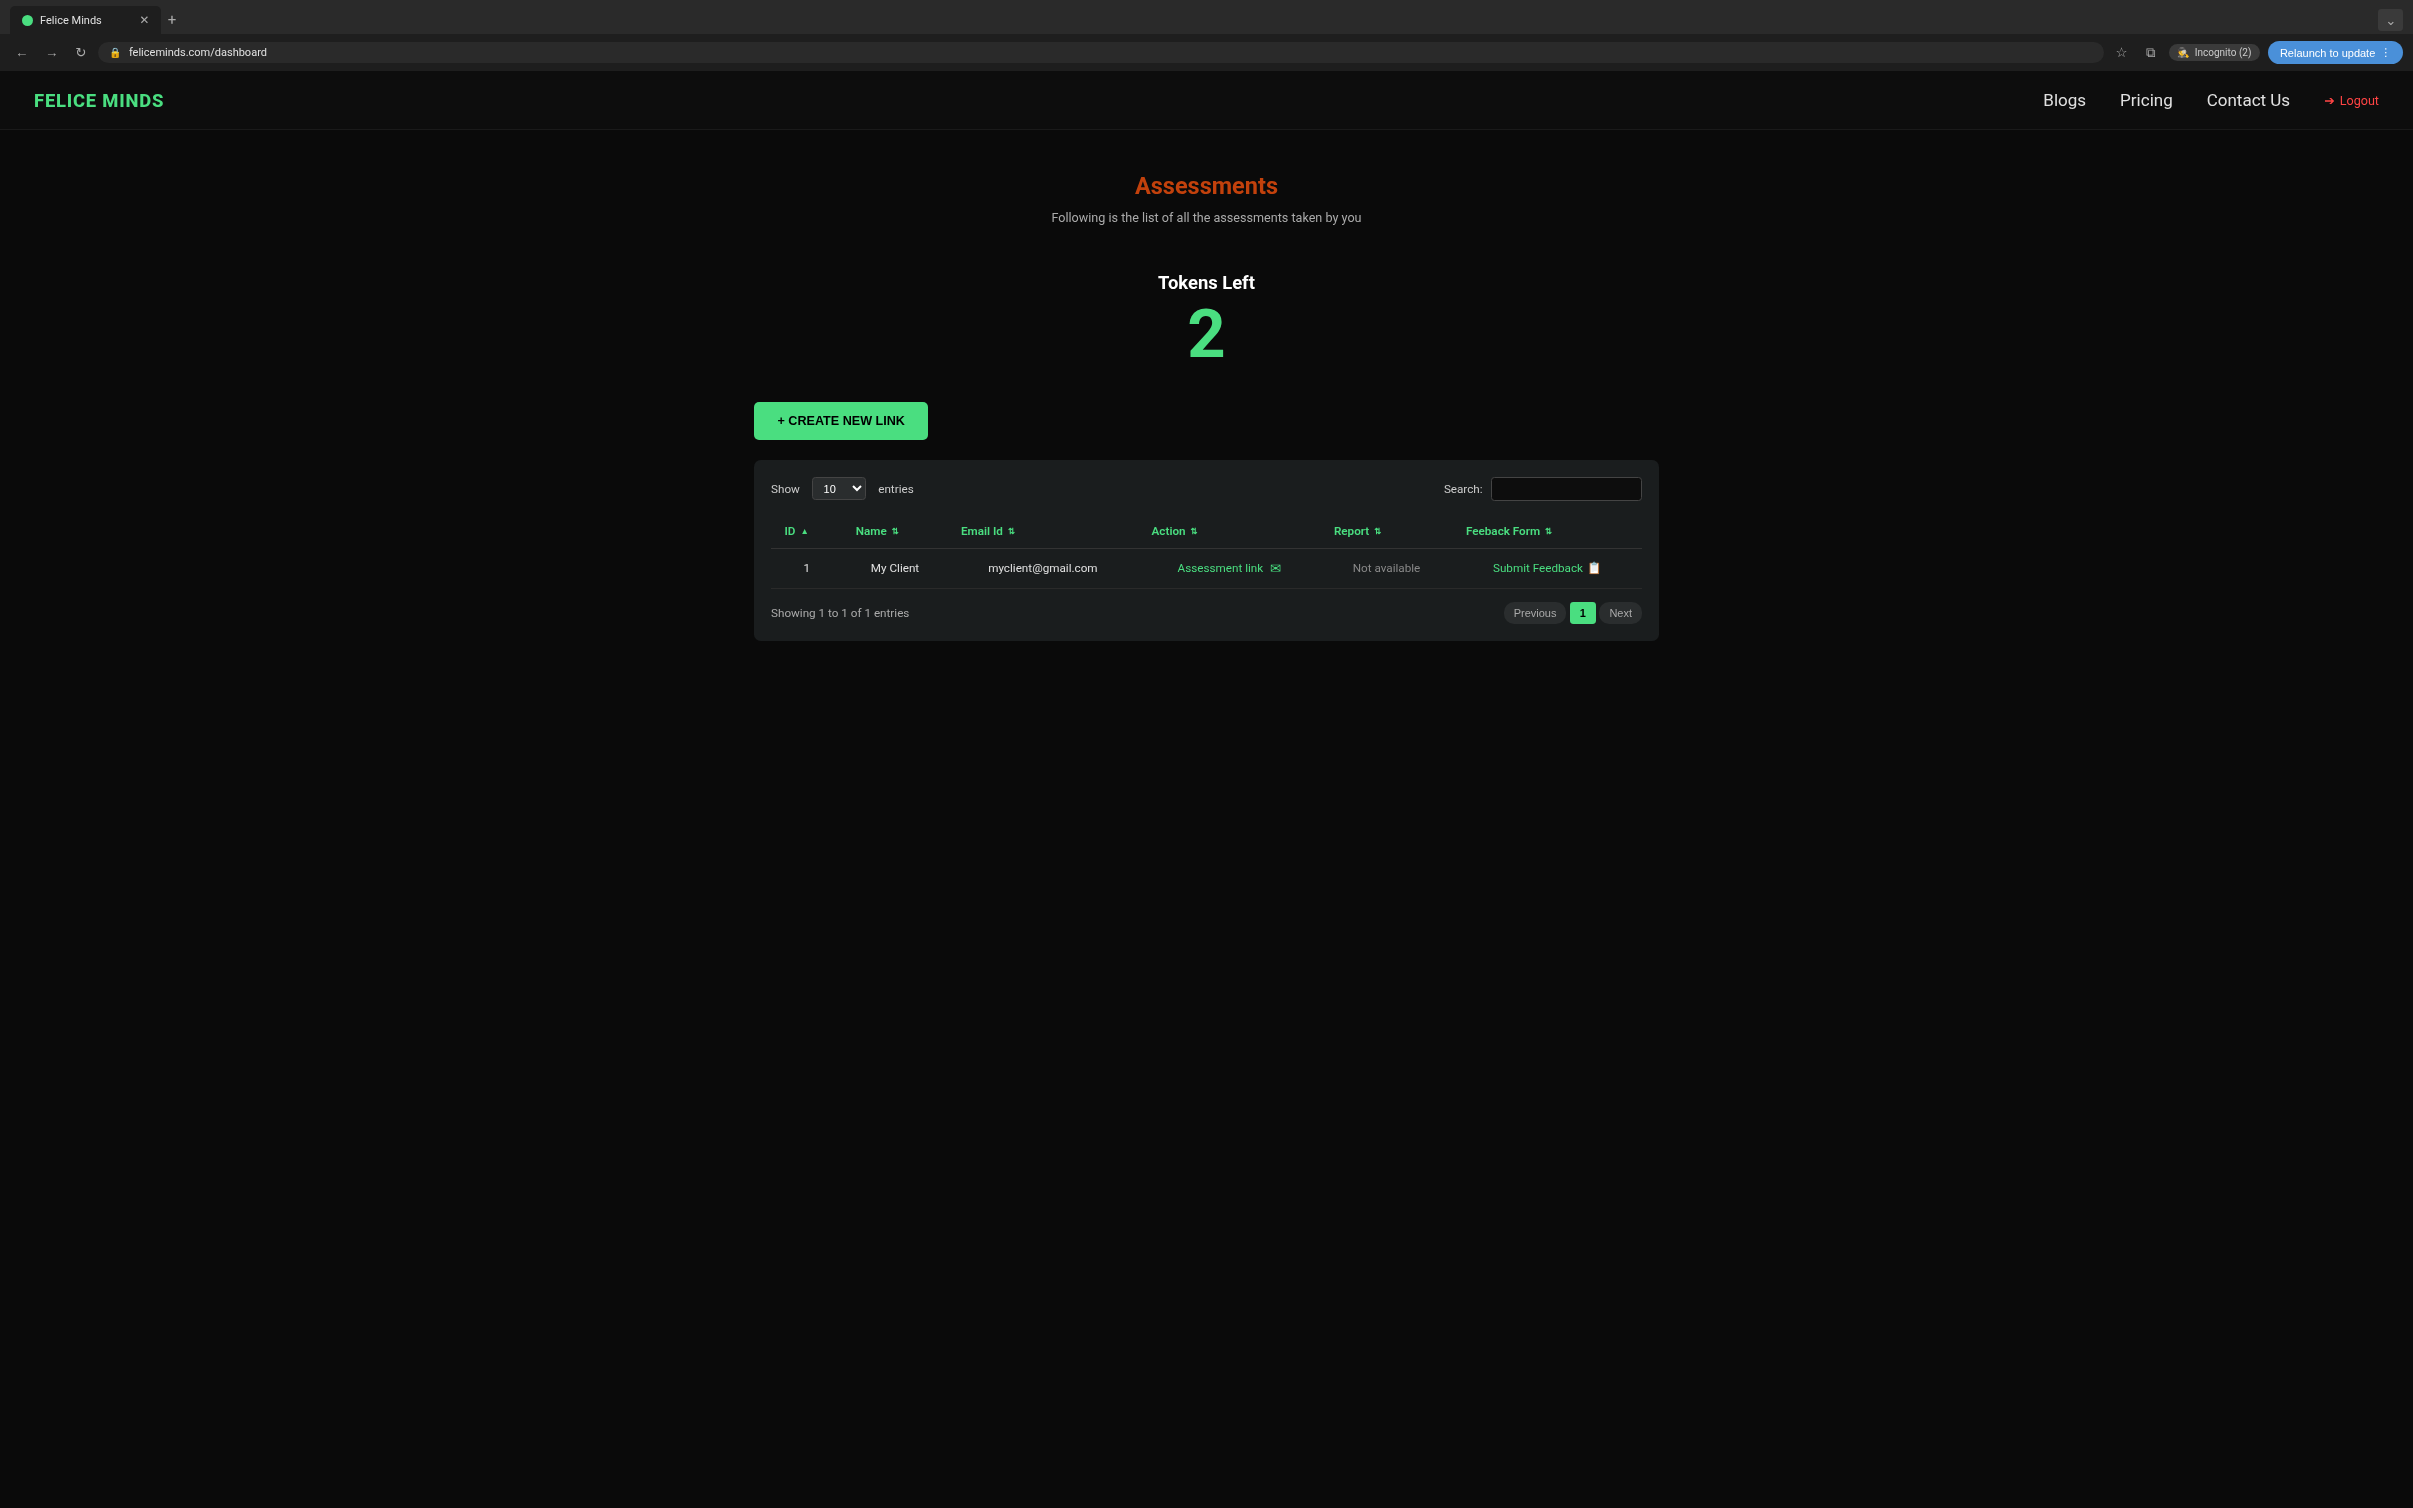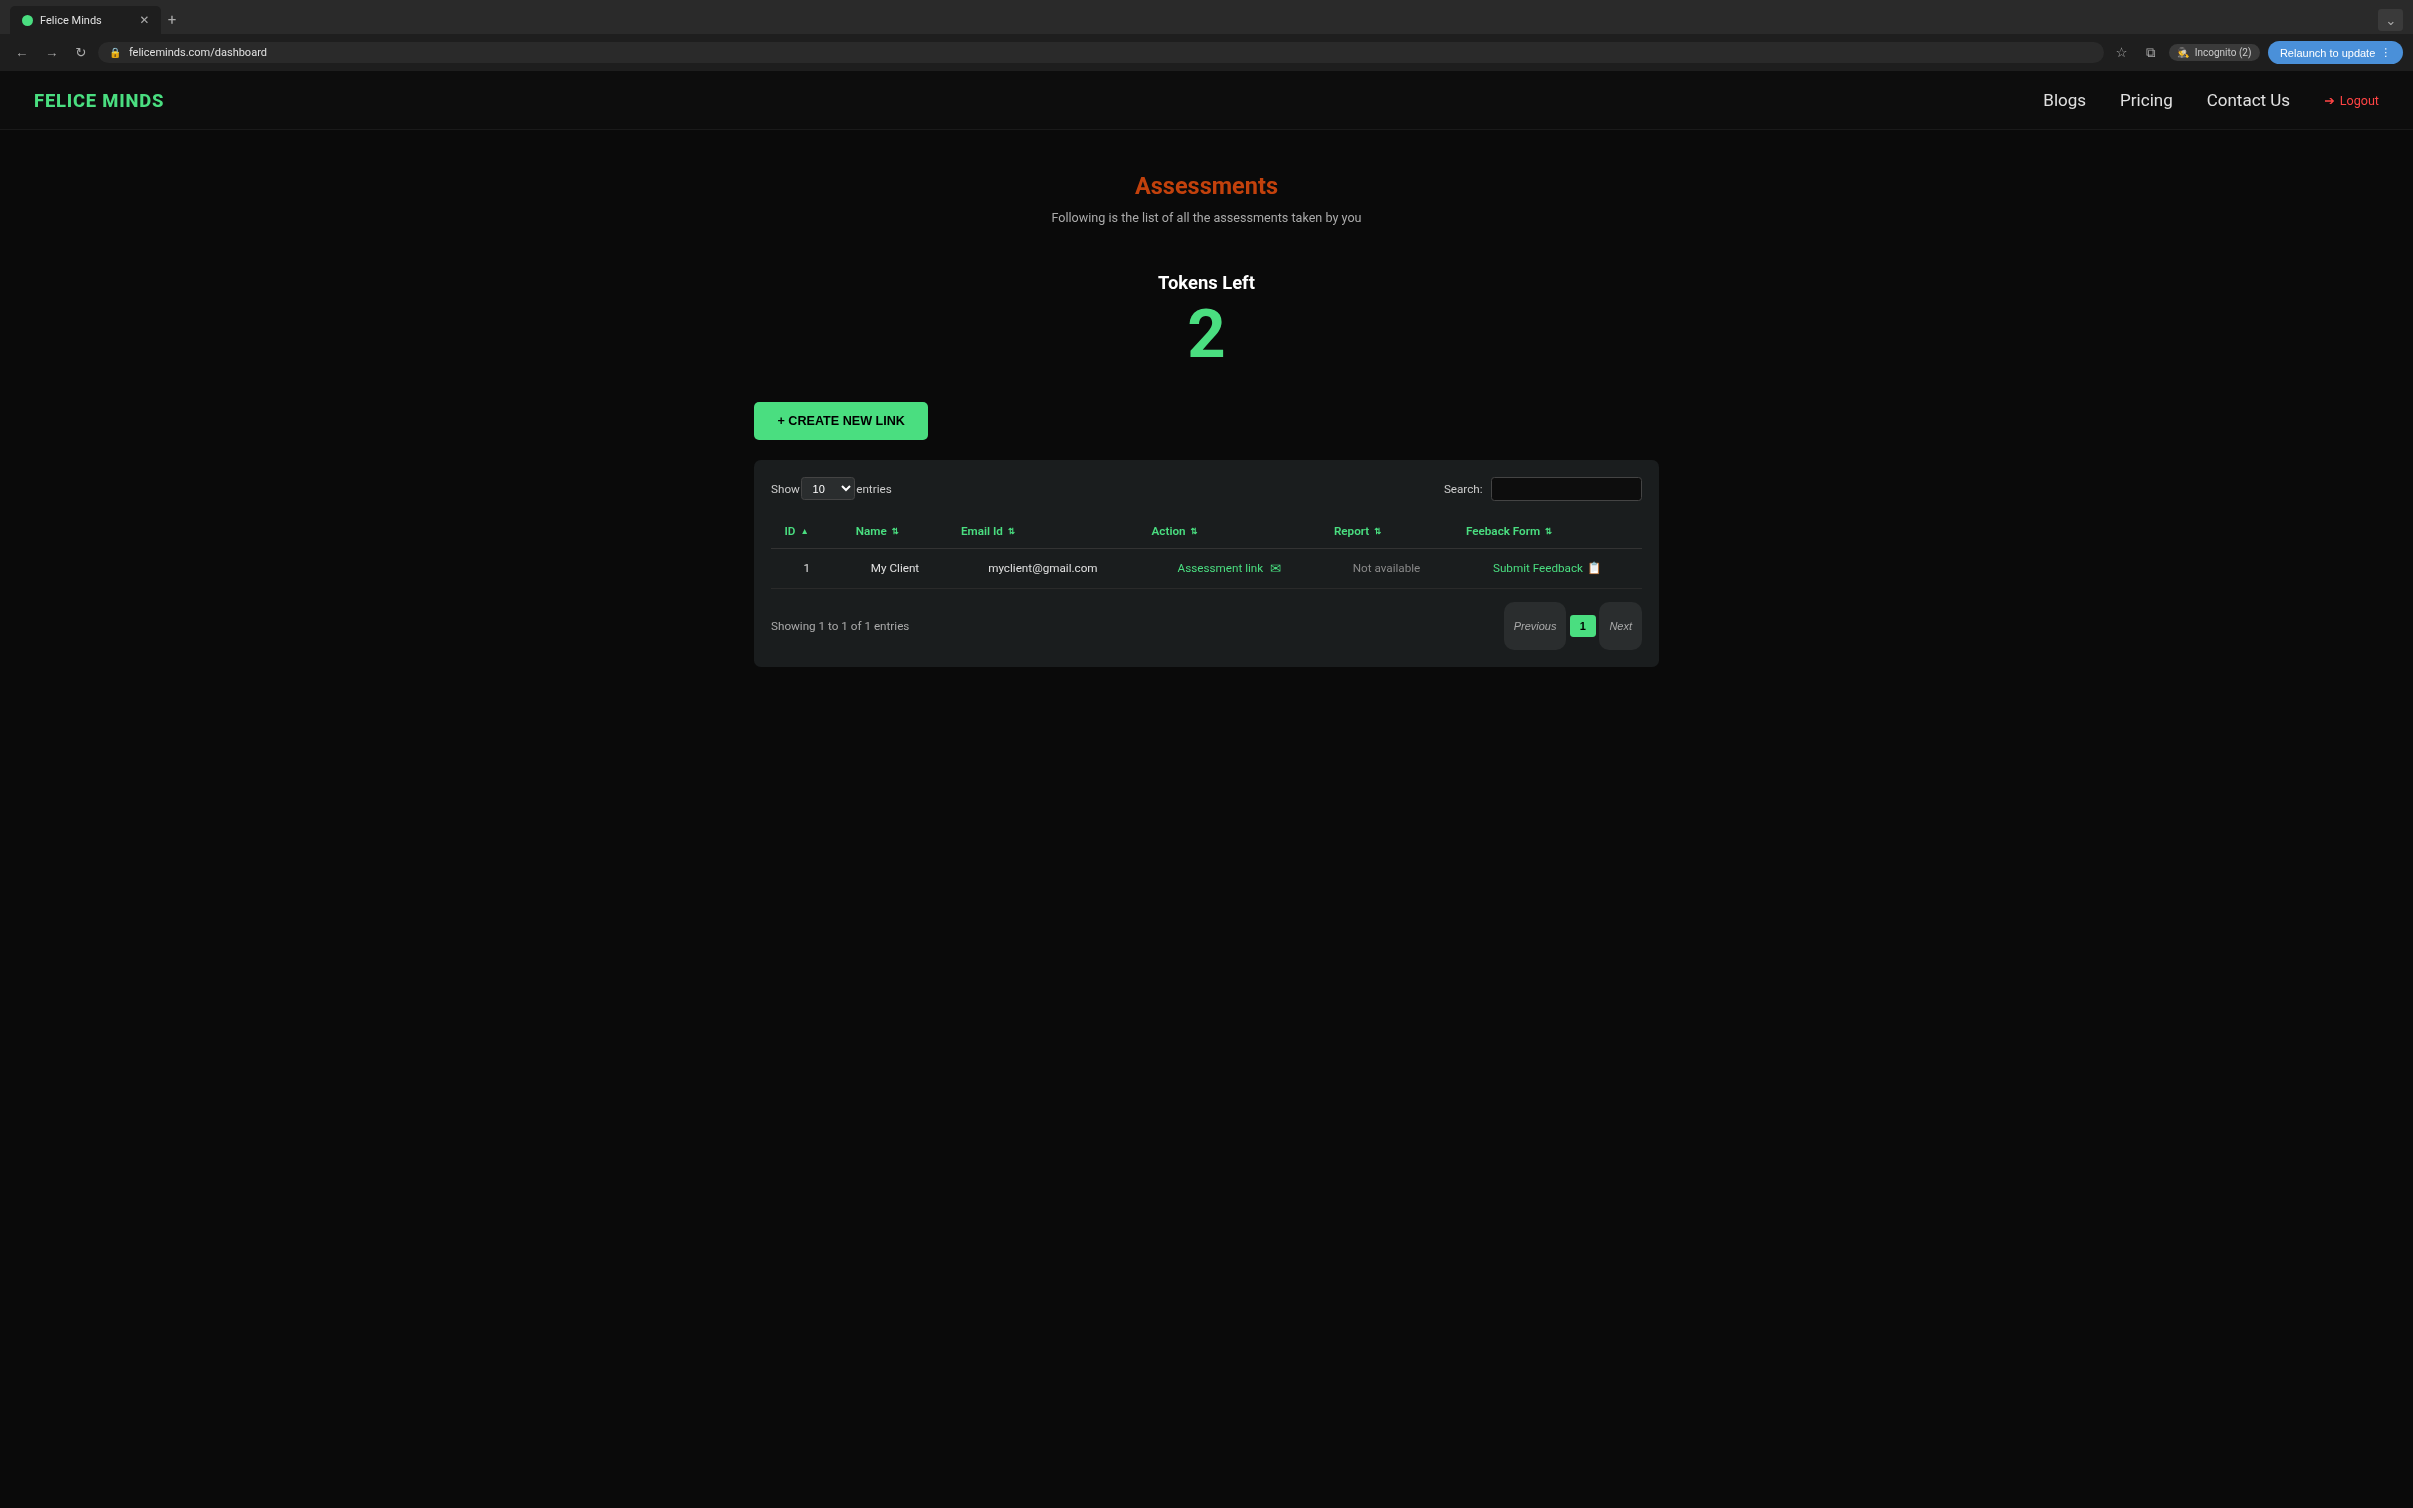--- a/index.html
+++ b/index.html
@@ -259,21 +259,21 @@
     .table-controls {
       display: flex;
       align-items: center;
       justify-content: space-between;
       margin-bottom: 13.4px;
     }
 
     .show-entries {
       display: flex;
       align-items: center;
-      gap: 1px;
+      gap: 12px;
       font-size: 11.7px;
       color: #ccc;
     }
 
     .entries-select {
       background: #2a2d2e;
       color: #fff;
       border: 0.8px solid #444;
       border-radius: 3.4px;
       padding: 3.4px 6.7px;
@@ -381,24 +381,23 @@
       display: flex;
       align-items: center;
       gap: 3.4px;
     }
 
     .pagination-btn {
       background: #2a2d2e;
       color: #aaa;
       border: none;
       border-radius: 10px;
-      padding: 18px 10px;
-      font-size: 11px;
-      cursor: pointer;
-      font-style: italic;
+      padding: 5px 10px;
+      font-size: 11px;
+      cursor: pointer;
     }
 
     .pagination-num {
       background: #4ade80;
       color: #000;
       border: none;
       border-radius: 3.4px;
       padding: 5px 10px;
       font-size: 11px;
       cursor: pointer;

